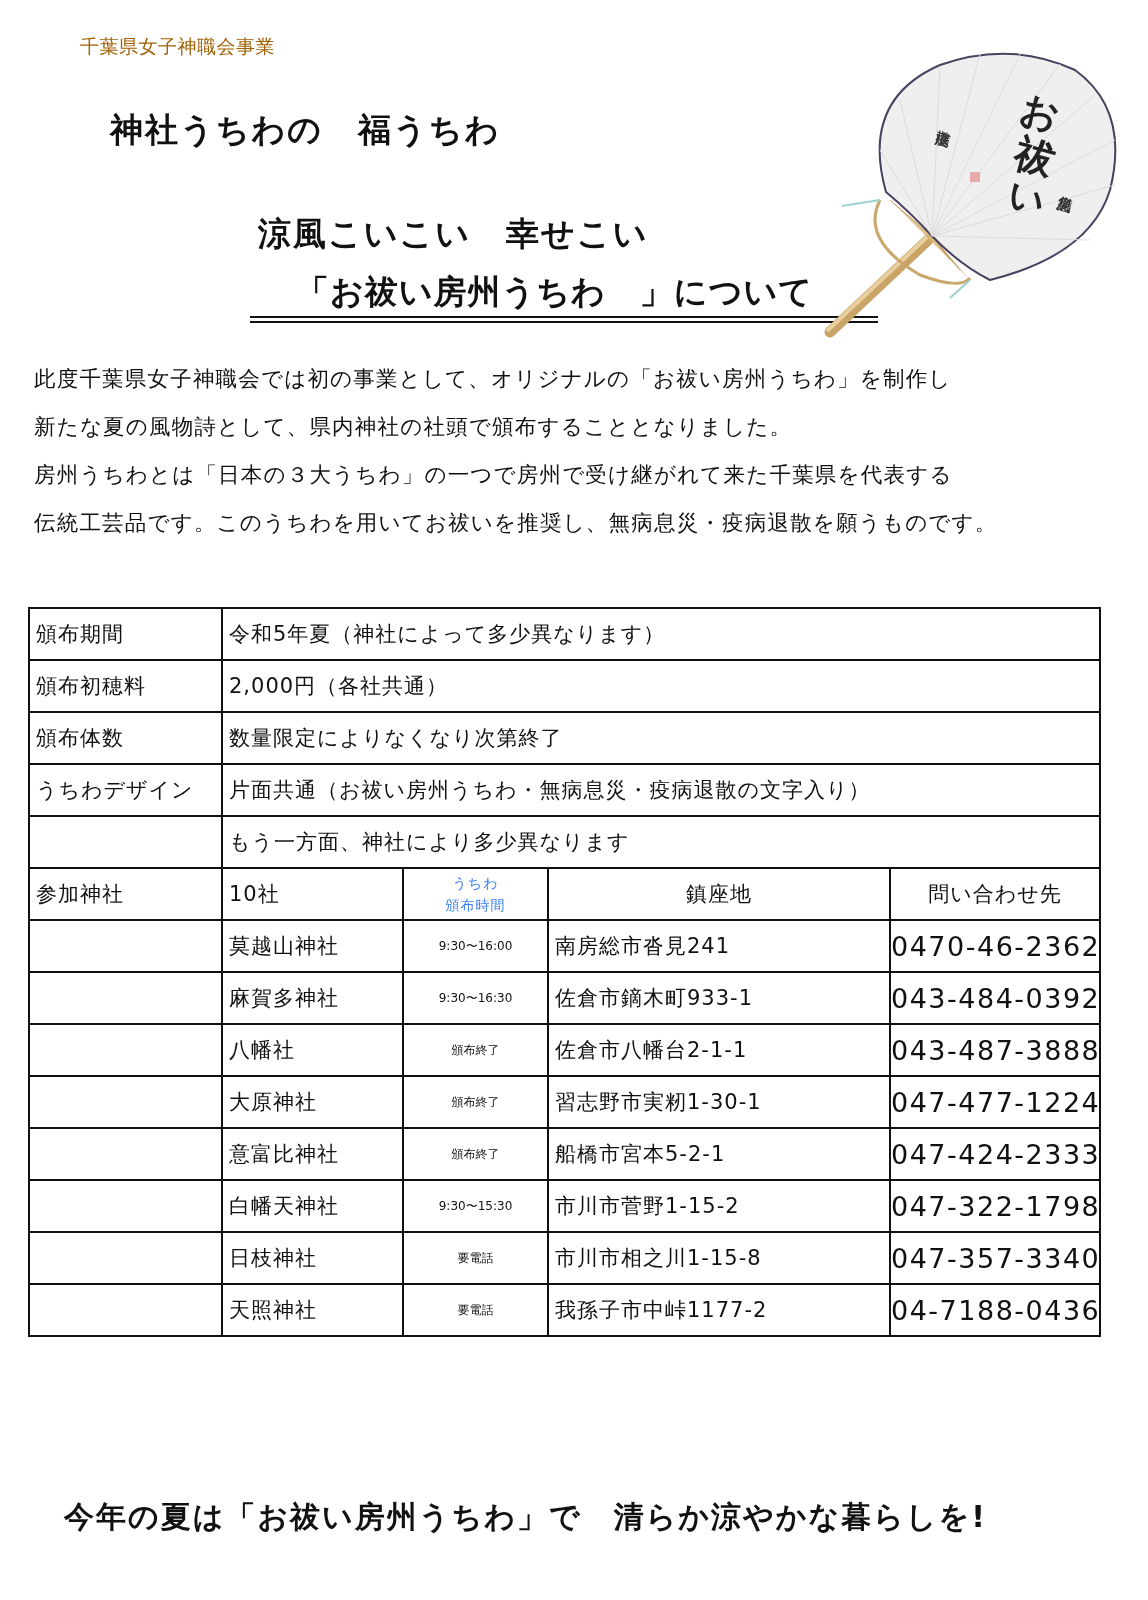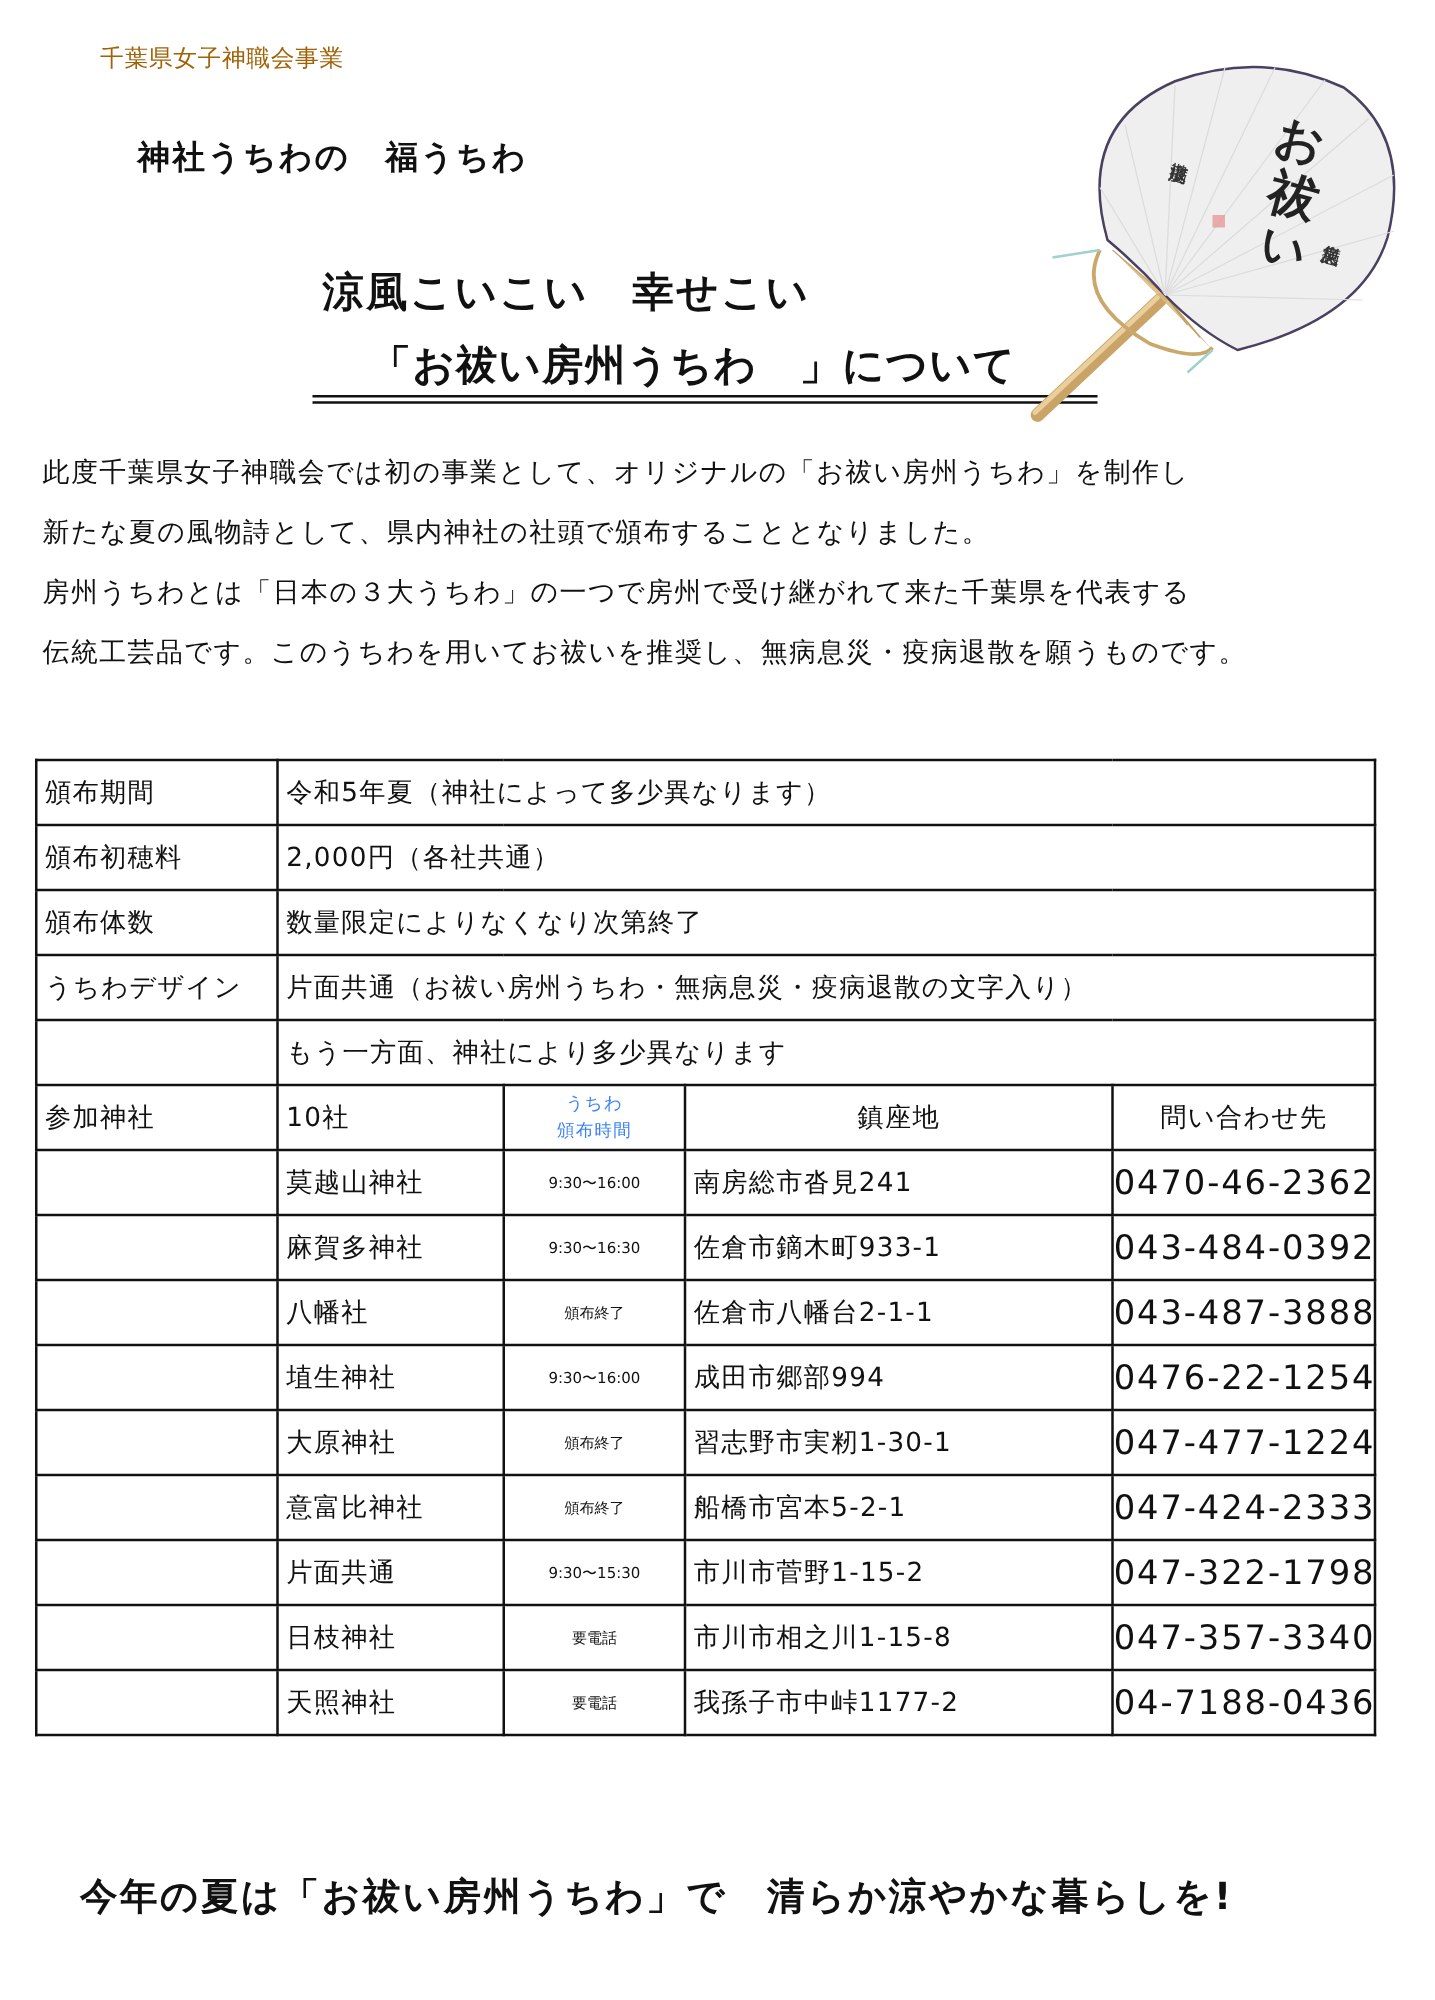--- a/index.html
+++ b/index.html
@@ -1,21 +1,21 @@
 <!DOCTYPE html>
 <html><head>
 <meta charset="utf-8">
 <style>
   html, body { margin: 0; padding: 0; background: #ffffff; }
   body {
     width: 1148px; height: 1600px; position: relative; overflow: hidden;
     font-family: "DejaVu Sans", "Liberation Sans", sans-serif; color: #111;
   }
   .org { position: absolute; left: 80px; top: 34px; font-size: 19px; letter-spacing: 0.5px; color: #a16207; }
-  .title1 { position: absolute; left: 110px; top: 108px; font-size: 26px; font-weight: bold; letter-spacing: 2px; }
+  .title1 { position: absolute; left: 110px; top: 108px; font-size: 33px; font-weight: bold; letter-spacing: 2px; }
   .title2 { position: absolute; left: 258px; top: 172px; font-size: 33px; font-weight: bold; letter-spacing: 2px; margin-top: 40px; }
   .heading {
     position: absolute; left: 250px; top: 270px; width: 628px; height: 46px;
     font-size: 33px; font-weight: bold; letter-spacing: 1px; text-align: left;
   }
   .heading .txt { position: absolute; left: 46px; top: 0; white-space: pre; }
   .heading .rule1 { position: absolute; left: 0; right: 0; top: 46px; height: 0; border-top: 2px solid #111; }
   .heading .rule2 { position: absolute; left: 0; right: 0; top: 51px; height: 0; border-top: 2px solid #111; }
 
   .fan { position: absolute; left: 820px; top: 40px; width: 320px; height: 310px; }
@@ -155,42 +155,35 @@
     </tr>
     <tr>
       <td></td>
       <td>八幡社</td>
       <td class="c hours">頒布終了</td>
       <td>佐倉市八幡台2-1-1</td>
       <td class="phone">043-487-3888</td>
     </tr>
     <tr>
       <td></td>
-      <td>埴生神社</td>
-      <td class="c hours">9:30〜16:00</td>
-      <td>成田市郷部994</td>
-      <td class="phone">0476-22-1254</td>
-    </tr>
-    <tr>
-      <td></td>
       <td>大原神社</td>
       <td class="c hours">頒布終了</td>
       <td>習志野市実籾1-30-1</td>
       <td class="phone">047-477-1224</td>
     </tr>
     <tr>
       <td></td>
       <td>意富比神社</td>
       <td class="c hours">頒布終了</td>
       <td>船橋市宮本5-2-1</td>
       <td class="phone">047-424-2333</td>
     </tr>
     <tr>
       <td></td>
-      <td>片面共通</td>
+      <td>白幡天神社</td>
       <td class="c hours">9:30〜15:30</td>
       <td>市川市菅野1-15-2</td>
       <td class="phone">047-322-1798</td>
     </tr>
     <tr>
       <td></td>
       <td>日枝神社</td>
       <td class="c hours">要電話</td>
       <td>市川市相之川1-15-8</td>
       <td class="phone">047-357-3340</td>

